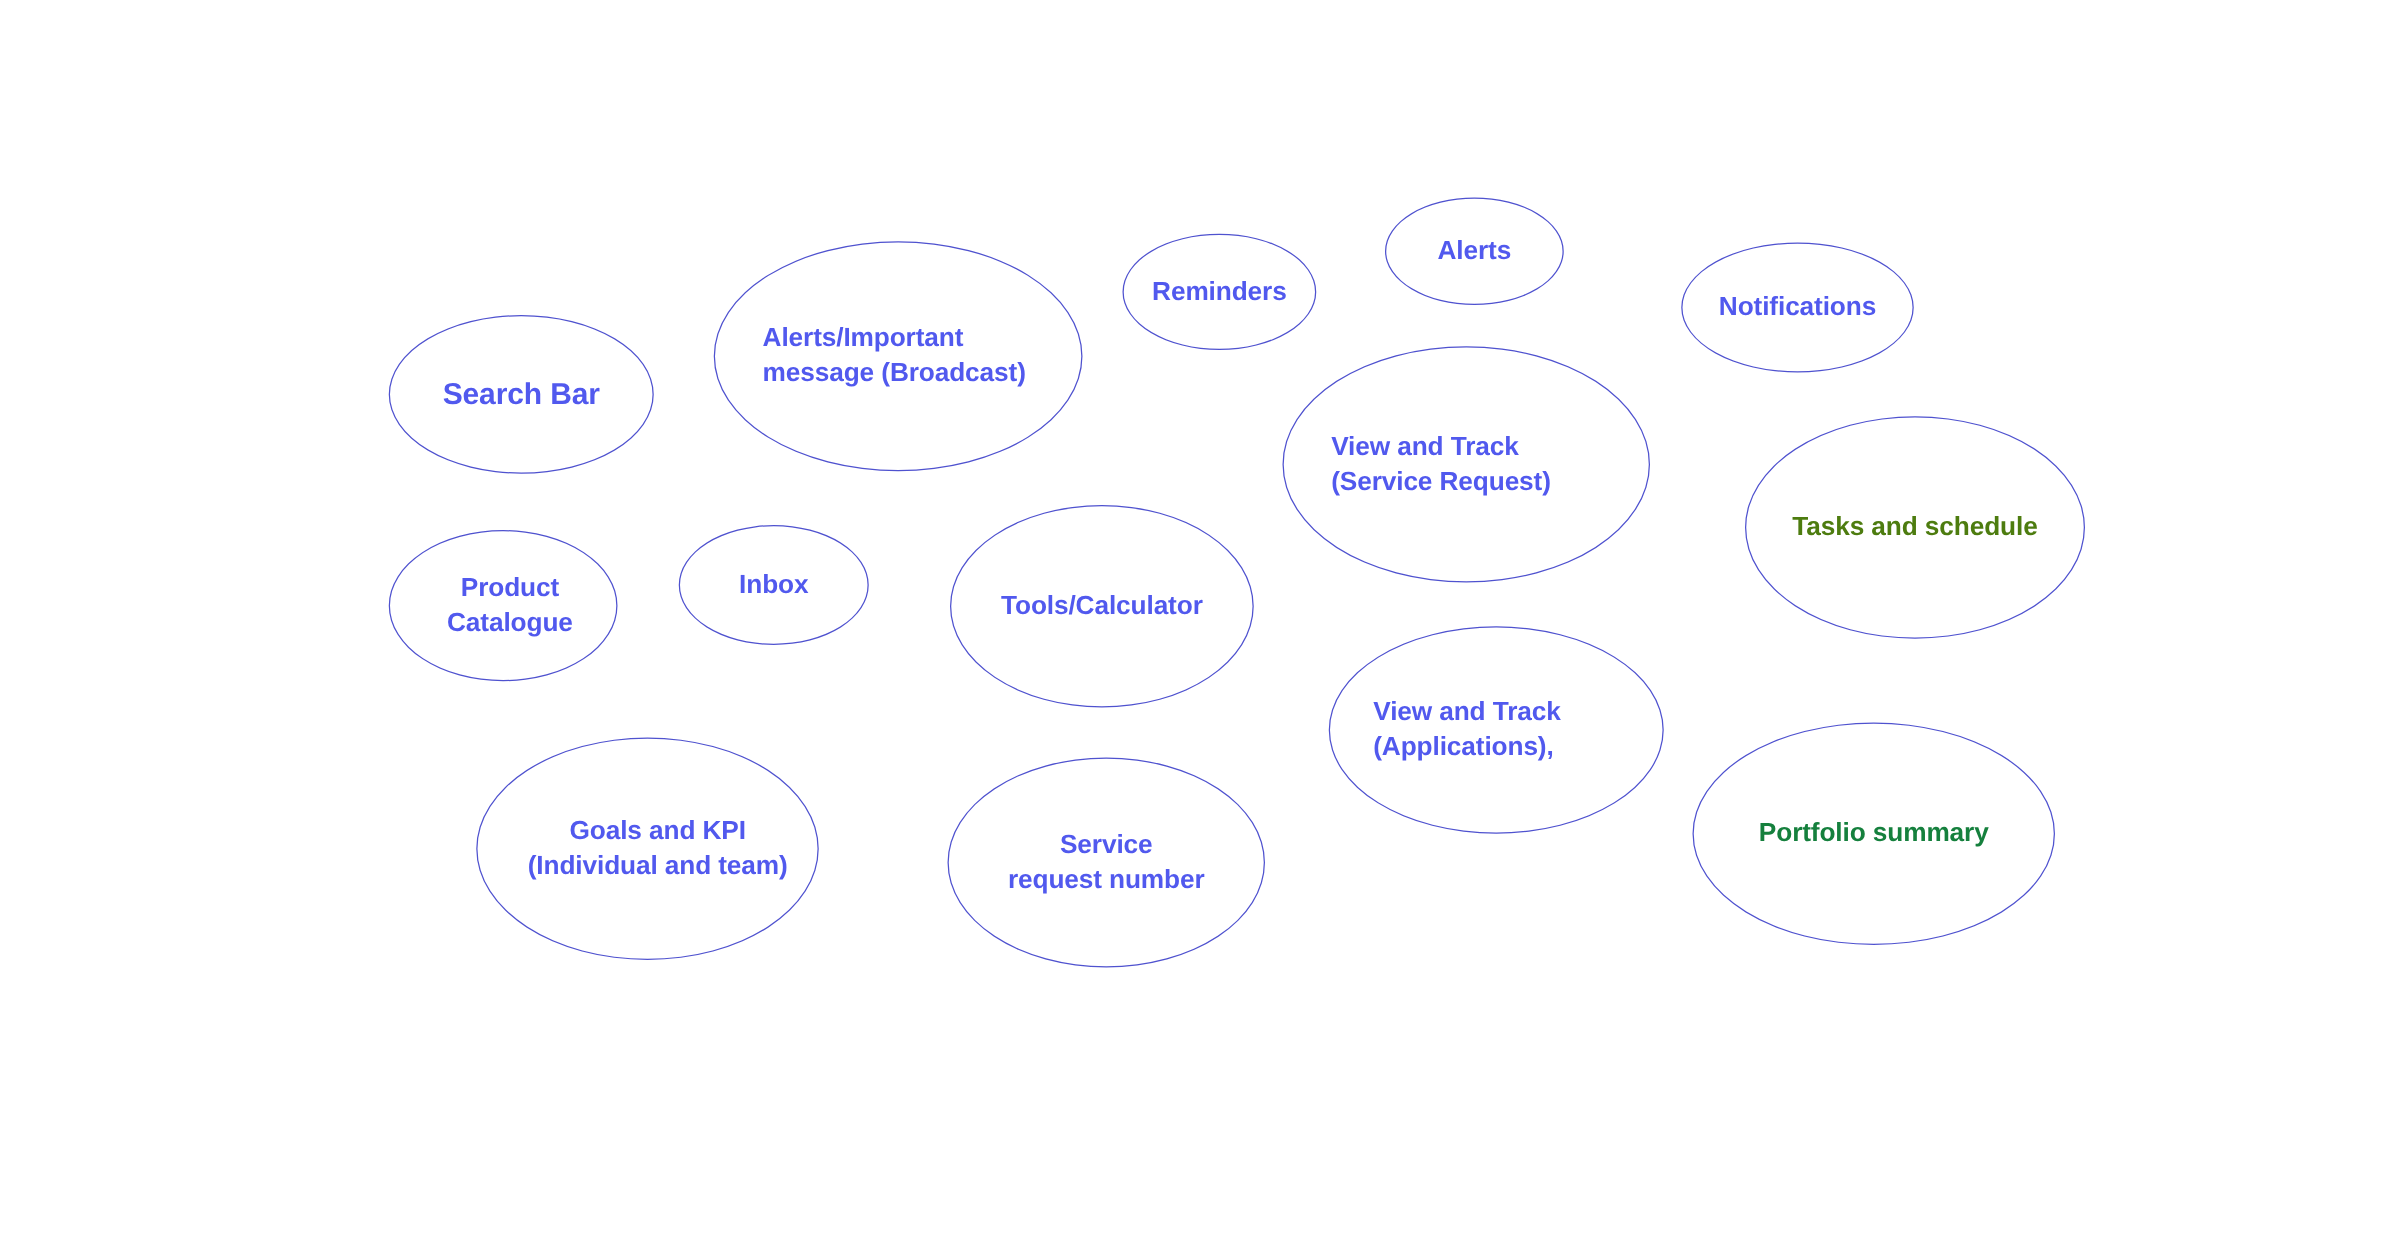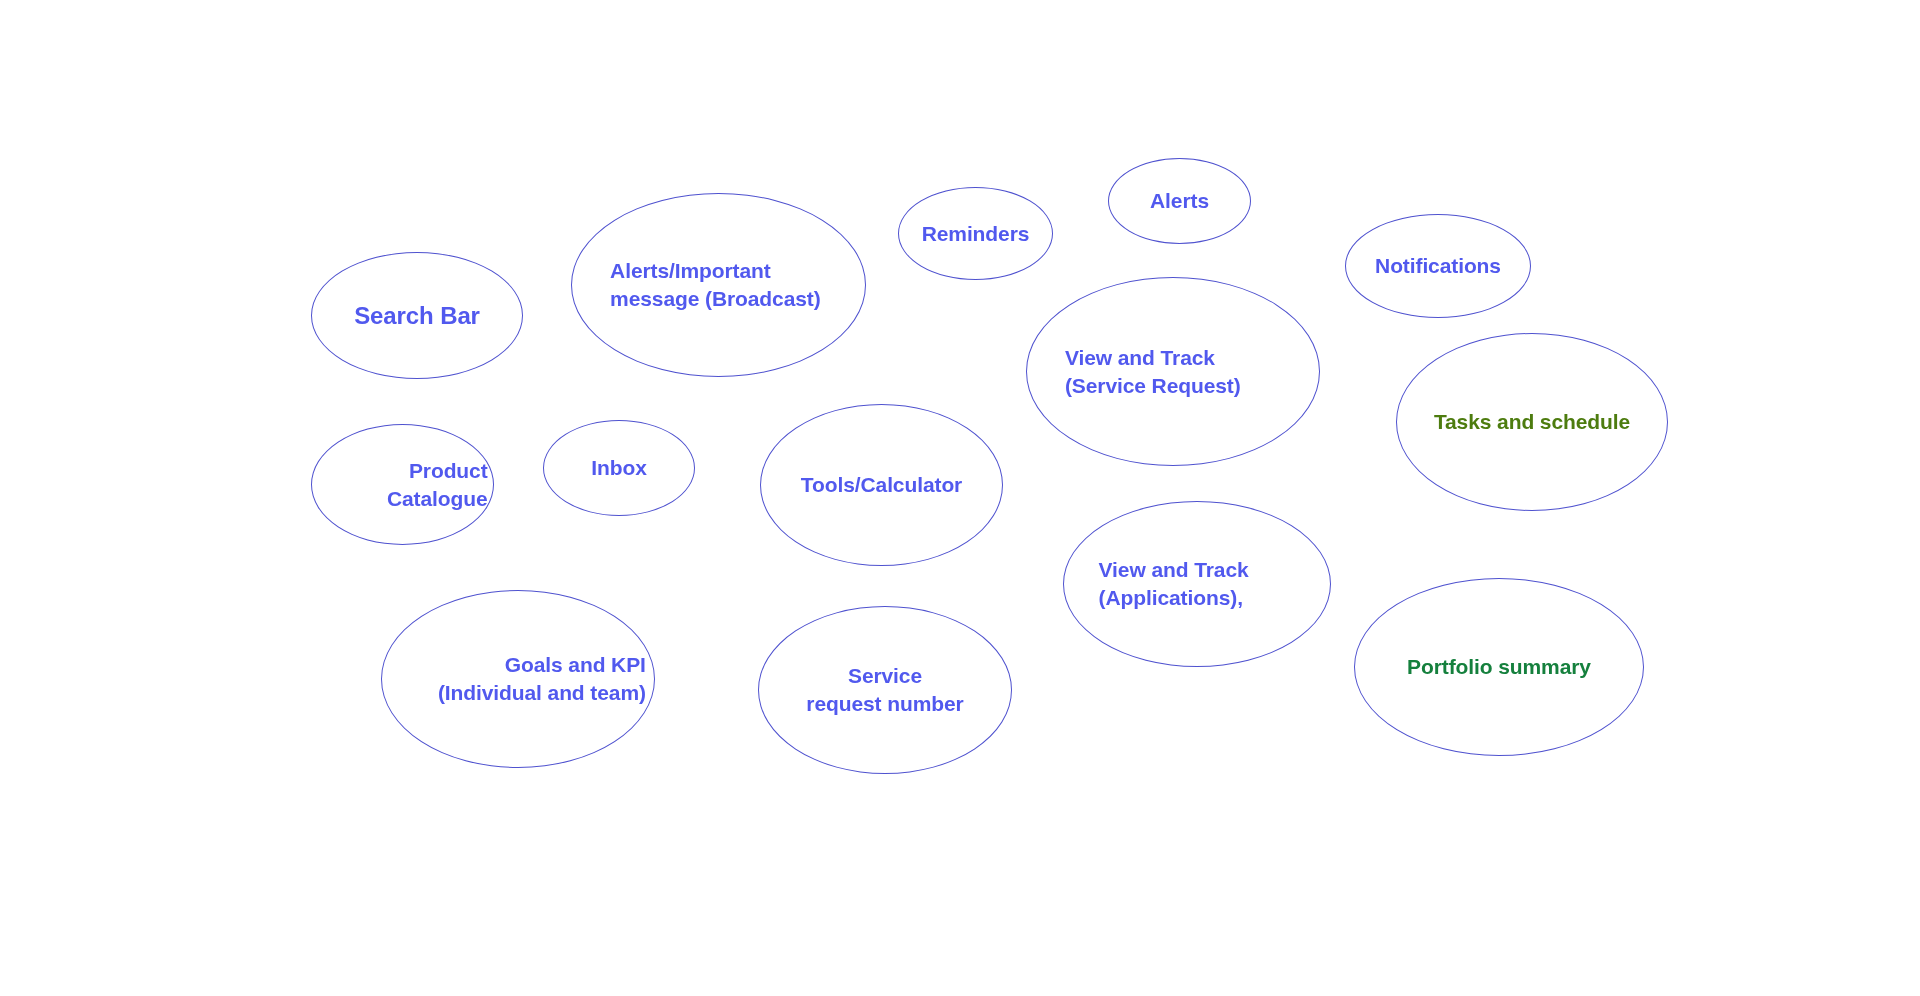--- a/index.html
+++ b/index.html
@@ -33,21 +33,21 @@
     font-weight: 700;
     line-height: 1.32;
     letter-spacing: -0.1px;
     white-space: pre-line;
     width: 100%;
     box-sizing: border-box;
   }
   
   .align-left   .label { text-align: left;   padding-left: 13%; padding-right: 4%; }
   .align-center .label { text-align: center;  padding-left: 6%;  padding-right: 6%; }
-  .align-left-tight .label { text-align: right; padding-left: 9%; padding-right: 3%; }
+  .align-left-tight .label { text-align: center; padding-left: 9%; padding-right: 3%; }
 
   
   .v-center { align-items: center; }
 </style>
 </head>
 <body>
 
 <div id="canvas" style="background: rgb(255, 255, 255);">
     <div class="node align-center v-center" style="left: 311px; top: 252px; width: 212px; height: 127px; border-color: rgb(79, 82, 207);">
       <div class="label" style="font-size: 24px; color: rgb(81, 89, 238);">Search Bar</div>
@@ -55,21 +55,21 @@
     <div class="node align-left v-center" style="left: 571px; top: 193px; width: 295px; height: 184px; border-color: rgb(79, 82, 207);">
       <div class="label" style="font-size: 21px; color: rgb(81, 89, 238);">Alerts/Important
 message (Broadcast)</div>
     </div>
     <div class="node align-center v-center" style="left: 898px; top: 187px; width: 155px; height: 93px; border-color: rgb(79, 82, 207);">
       <div class="label" style="font-size: 21px; color: rgb(81, 89, 238);">Reminders</div>
     </div>
     <div class="node align-center v-center" style="left: 1108px; top: 158px; width: 143px; height: 86px; border-color: rgb(79, 82, 207);">
       <div class="label" style="font-size: 21px; color: rgb(81, 89, 238);">Alerts</div>
     </div>
-    <div class="node align-center v-center" style="left: 1345px; top: 214px; width: 186px; height: 104px; border-color: rgb(79, 82, 207);">
+    <div class="node align-center v-center" style="left: 1345px; top: 194px; width: 186px; height: 104px; border-color: rgb(79, 82, 207);">
       <div class="label" style="font-size: 21px; color: rgb(81, 89, 238);">Notifications</div>
     </div>
     <div class="node align-left v-center" style="left: 1026px; top: 277px; width: 294px; height: 189px; border-color: rgb(79, 82, 207);">
       <div class="label" style="font-size: 21px; color: rgb(81, 89, 238);">View and Track
 (Service Request)</div>
     </div>
     <div class="node align-center v-center" style="left: 1396px; top: 333px; width: 272px; height: 178px; border-color: rgb(79, 82, 207);">
       <div class="label" style="font-size: 21px; color: #4d7c0f;">Tasks and schedule</div>
     </div>
     <div class="node align-left-tight v-center" style="left: 311px; top: 424px; width: 183px; height: 121px; border-color: rgb(79, 82, 207);">

